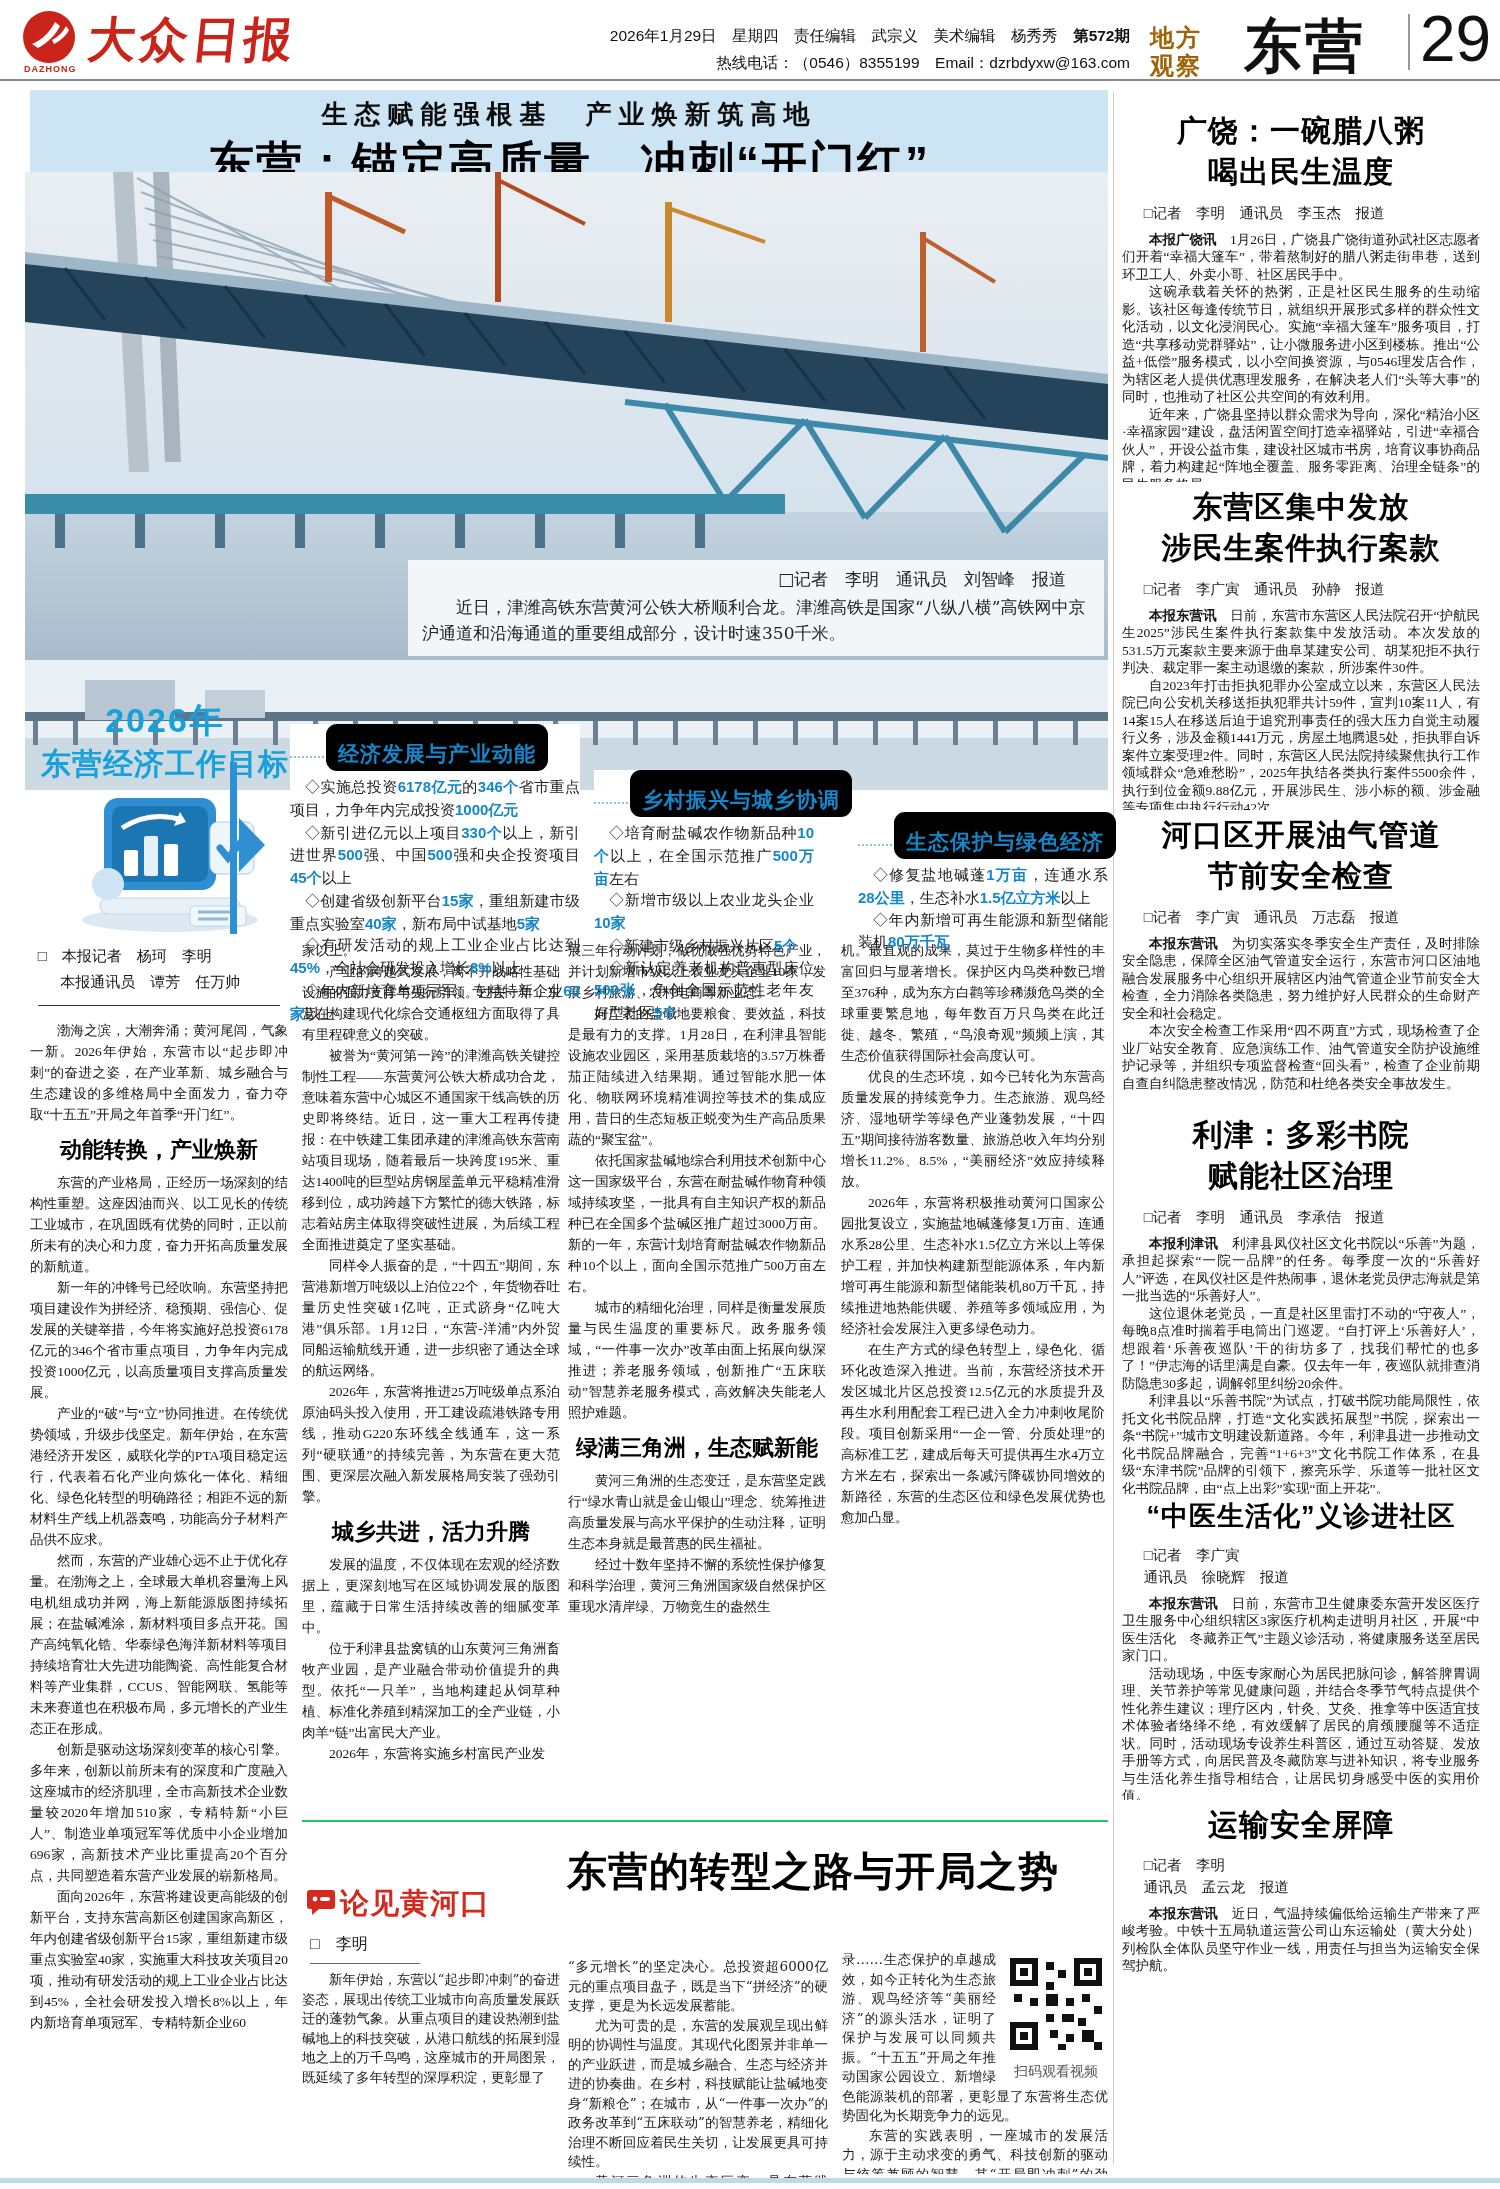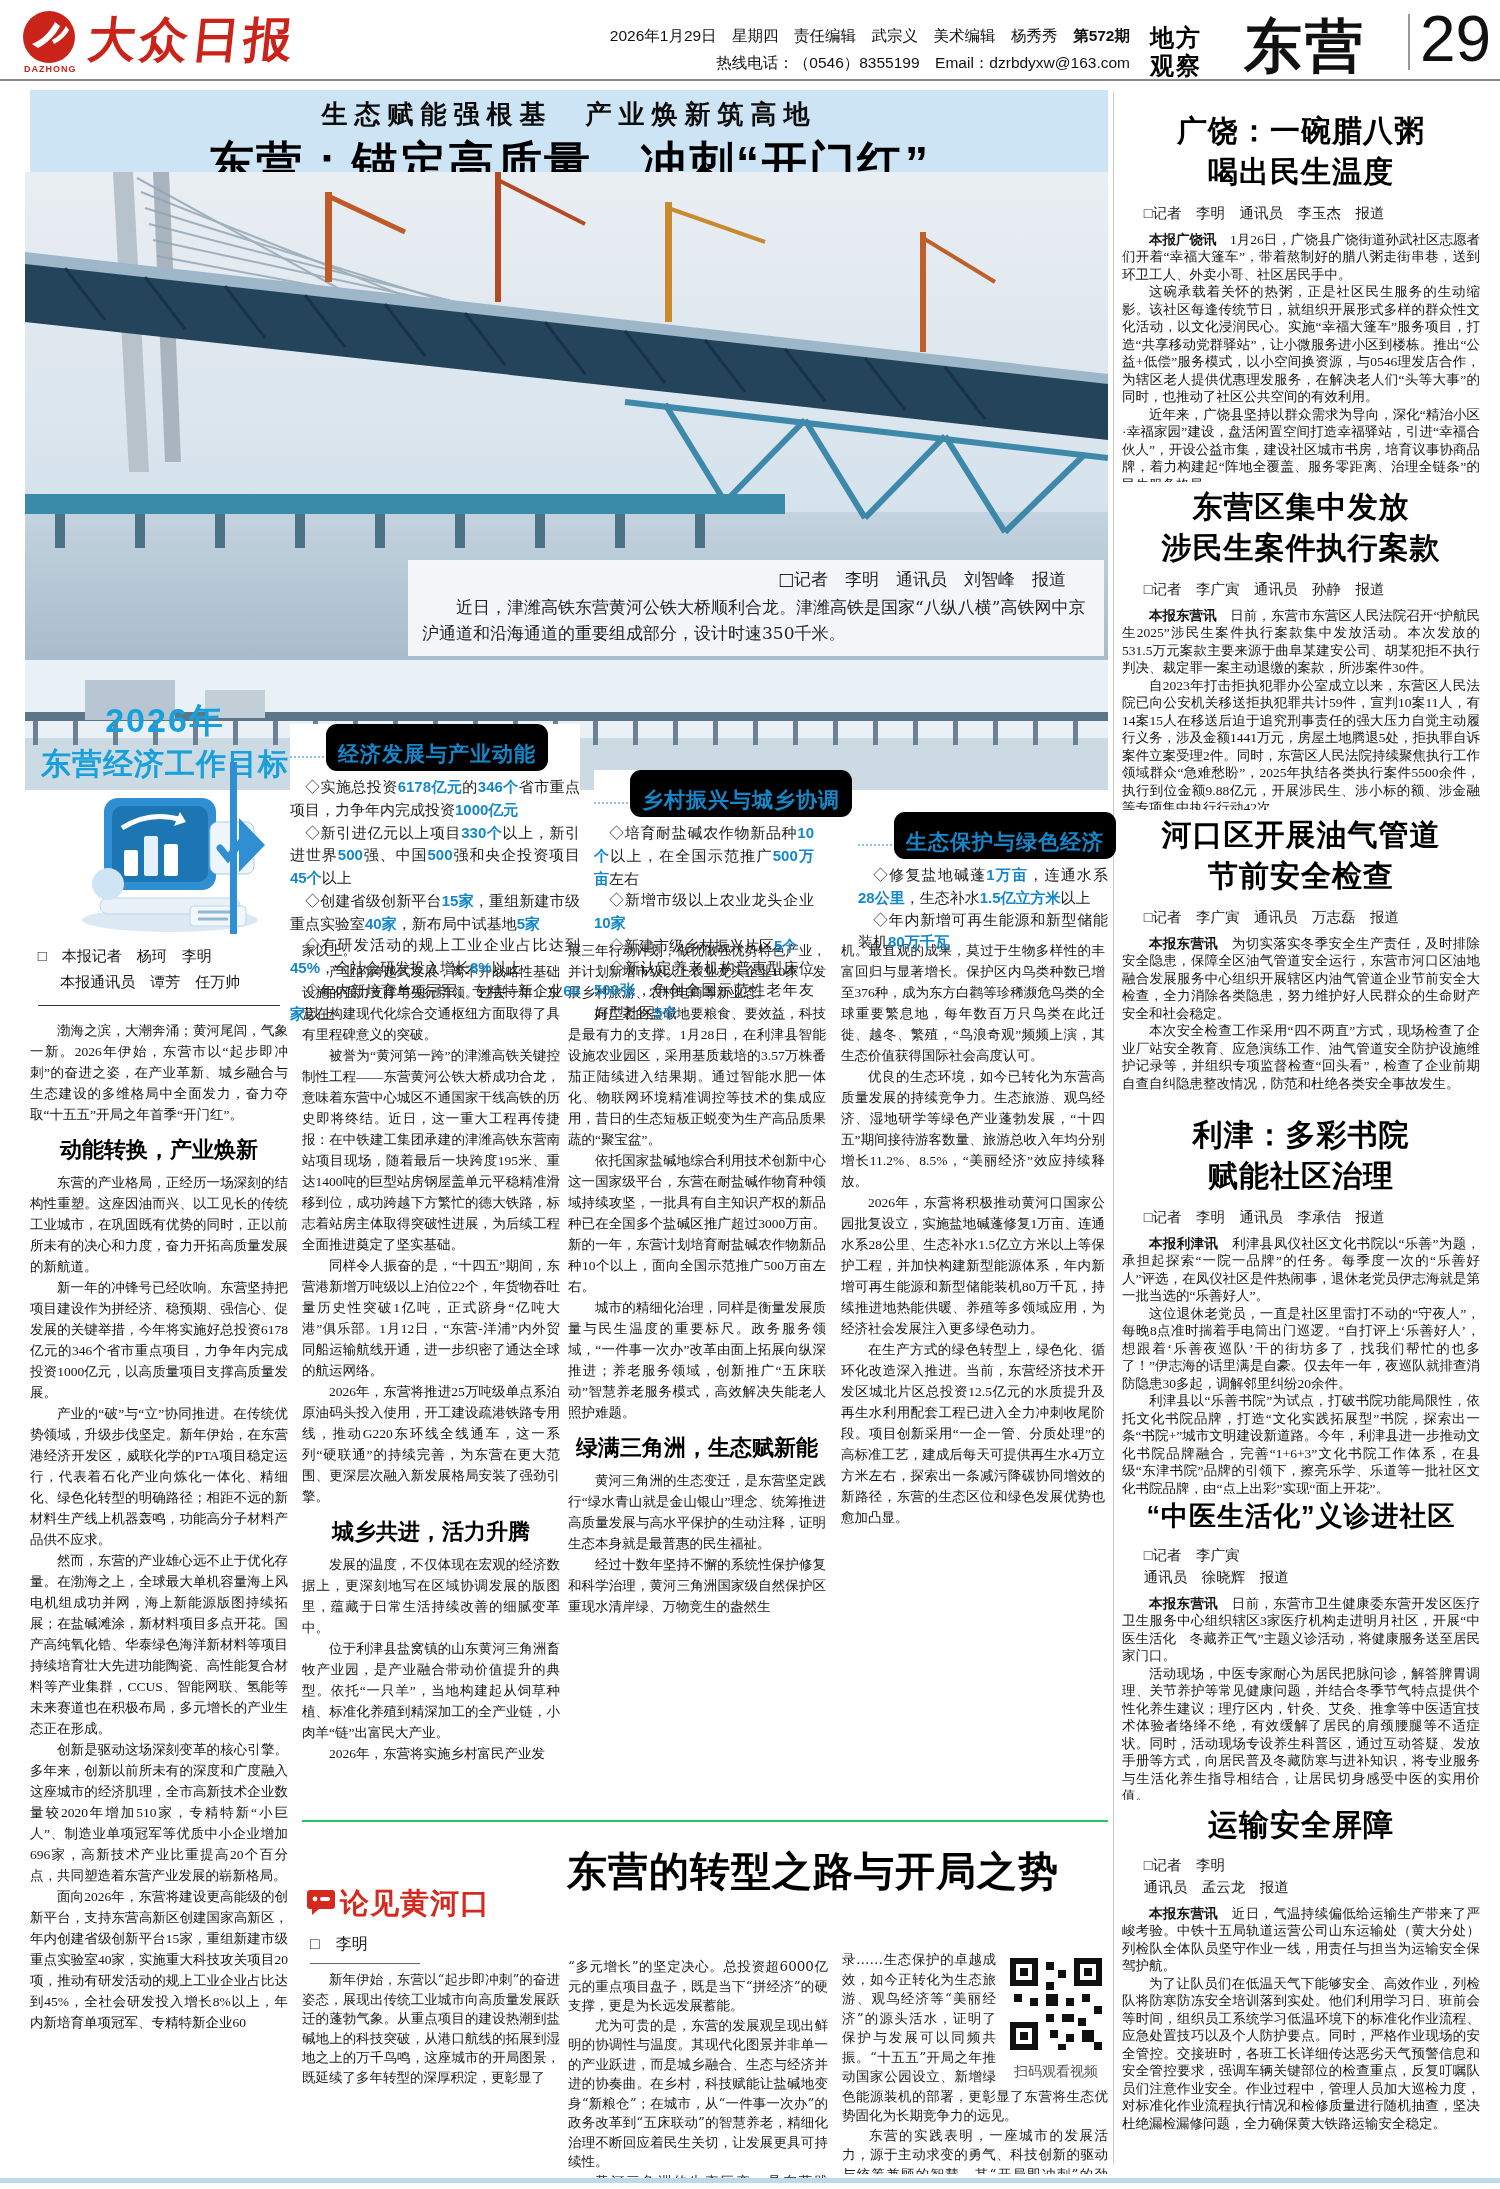--- a/index.html
+++ b/index.html
@@ -7,21 +7,21 @@
         font-family:"Liberation Sans",sans-serif;color:#111;}
   
   .emblem{position:absolute;left:22px;top:10px;width:54px;height:54px;}
   .dz-sub{position:absolute;left:24px;top:64px;font-size:9px;font-weight:bold;color:#c9231a;letter-spacing:1px;}
   .paper-name{position:absolute;left:88px;top:8px;font-size:48px;font-weight:900;color:#c9231a;
               font-family:"DejaVu Serif",serif;transform:skewX(-6deg);letter-spacing:4px;}
   .header-meta{position:absolute;left:360px;top:22px;width:770px;text-align:right;
                font-size:15.5px;line-height:1.75;color:#111;}
   .header-meta b{font-weight:800;}
   .section-tag{position:absolute;left:1150px;top:24px;font-size:24px;line-height:1.15;
-               color:#000000;font-weight:700;letter-spacing:2px;}
+               color:#a16207;font-weight:700;letter-spacing:2px;}
   .city-name{position:absolute;left:1244px;top:8px;font-size:58px;font-weight:900;letter-spacing:3px;}
   .page-vbar{position:absolute;left:1408px;top:14px;width:2px;height:56px;background:#9a9a9a;}
   .page-num{position:absolute;left:1420px;top:2px;font-size:64px;font-weight:400;}
   .header-rule{position:absolute;left:0;top:79px;width:1500px;height:2px;background:#8a8a8a;}
   .vdiv{position:absolute;left:1113px;top:92px;height:2072px;width:1px;background:#c8c8c8;}
   
   .blue-box{position:absolute;left:30px;top:90px;width:1078px;height:82px;background:#cde4f4;}
   .kicker{text-align:center;padding-top:7px;font-size:26px;font-weight:700;letter-spacing:7px;color:#0d0d0d;}
   .headline{text-align:center;font-size:46px;font-weight:900;letter-spacing:2px;color:#000;margin-top:1px;}
   
@@ -485,19 +485,18 @@
       <div class="sb-article">
         <h2 class="sb-head">
           <div>运输安全屏障</div>
         </h2>
         <div class="sb-byline">
           <div>□记者　李明</div>
           <div>通讯员　孟云龙　报道</div>
         </div>
         <div class="sb-body">
           <p class="para"><b class="lead">本报东营讯</b>　近日，气温持续偏低给运输生产带来了严峻考验。中铁十五局轨道运营公司山东运输处（黄大分处）列检队全体队员坚守作业一线，用责任与担当为运输安全保驾护航。</p>
-          <p class="para">为了让队员们在低温天气下能够安全、高效作业，列检队将防寒防冻安全培训落到实处。他们利用学习日、班前会等时间，组织员工系统学习低温环境下的标准化作业流程、应急处置技巧以及个人防护要点。同时，严格作业现场的安全管控。交接班时，各班工长详细传达恶劣天气预警信息和安全管控要求，强调车辆关键部位的检查重点，反复叮嘱队员们注意作业安全。作业过程中，管理人员加大巡检力度，对标准化作业流程执行情况和检修质量进行随机抽查，坚决杜绝漏检漏修问题，全力确保黄大铁路运输安全稳定。</p>
         </div>
       </div>
     </div>
 
   <div class="bottom-rule"></div>
 </div>
 
 </body></html>

